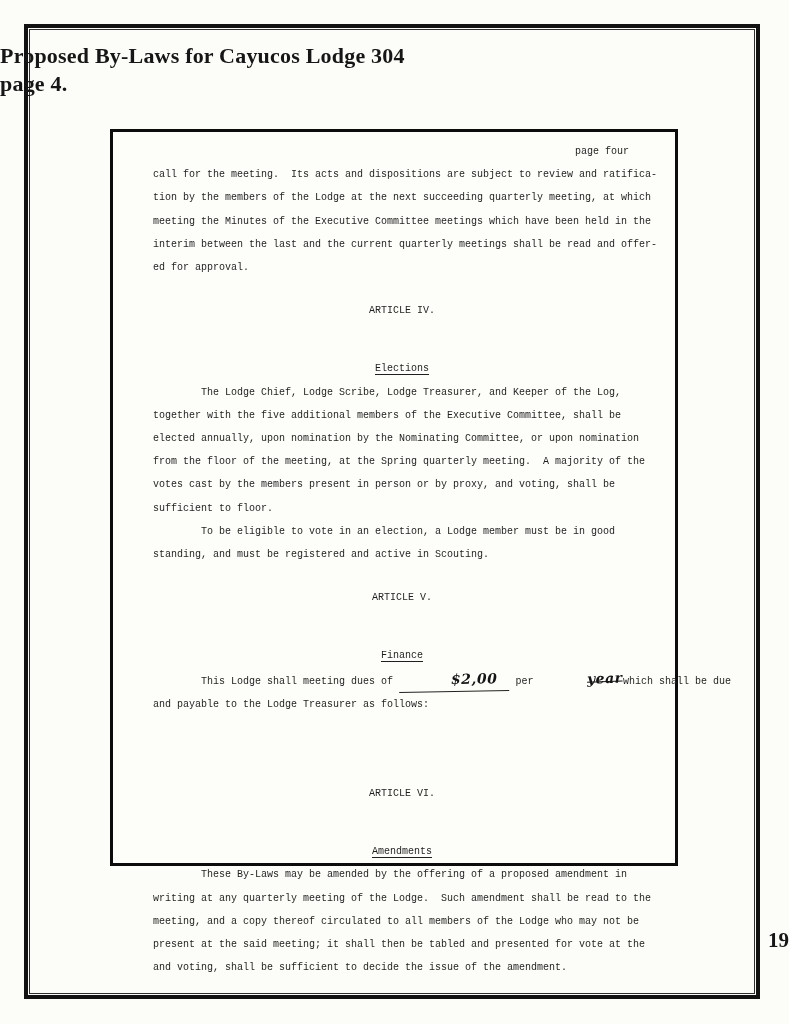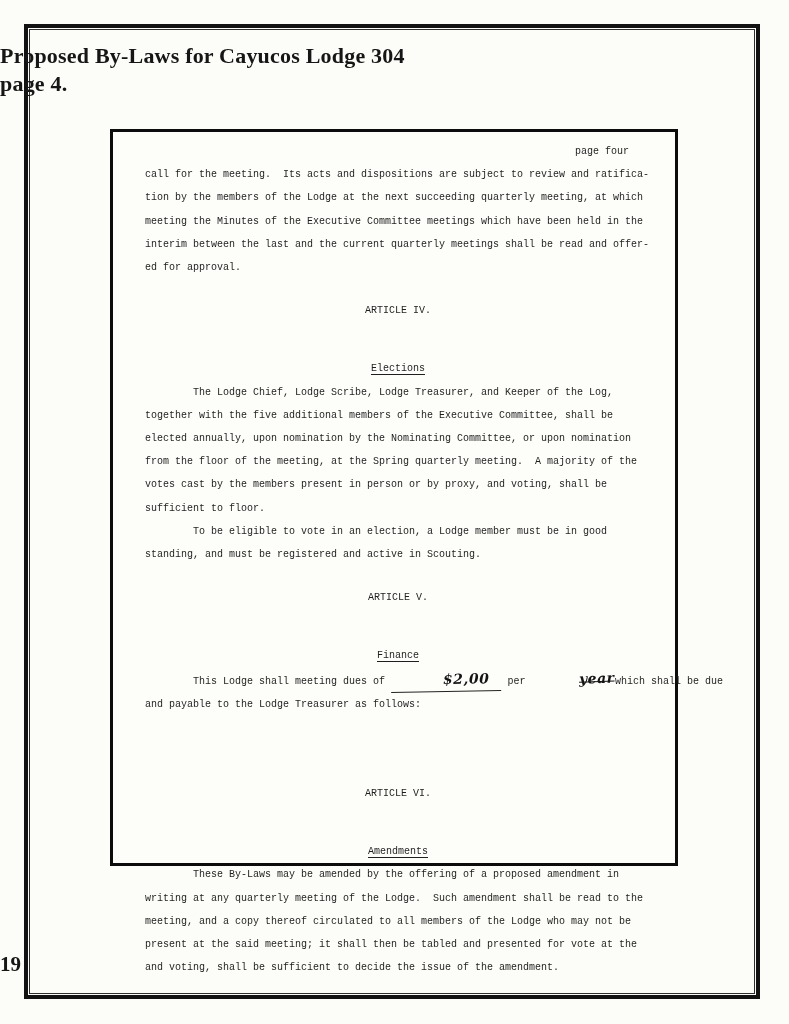--- a/index.html
+++ b/index.html
@@ -25,21 +25,21 @@
     color:#161616; letter-spacing:0.2px;
   }
   .sheet {
     position:absolute; left:110px; top:129px;
     width:562px; height:731px;
     border:3px solid #0c0c0c;
     background:#fdfdfa;
     box-sizing:content-box;
   }
   .doc {
-    padding:8px 24px 0 32px;
+    padding:8px 24px 0 40px;
     font-family:"Liberation Mono", monospace;
     font-size:10px; line-height:23.2px;
     color:#1f1f1f;
   }
   .page-label { text-align:right; padding-right:22px; white-space:pre; }
   .line { white-space:pre; }
   .para-indent .line:first-child { text-indent:48px; }
   .heading { text-align:center; margin-top:20px; white-space:pre; }
   .subheading {
     text-align:center; white-space:pre;
@@ -60,23 +60,23 @@
   .period {
     text-decoration:underline;
     text-underline-offset:-2px;
     text-decoration-skip-ink:none;
     transform:rotate(-2deg);
     display:inline-block;
   }
   .gap-large { height:50px; }
   .page-number {
     position:absolute; top:928px; left:0; width:100%;
-    text-align:left;
+    text-align:right;
     font-family:"Liberation Serif", serif;
-    font-weight:bold; font-size:21px; color:#161616;margin-top:24px;
+    font-weight:bold; font-size:21px; color:#161616;
   }
 </style>
 </head>
 <body>
 
 <div class="frame-outer">
   <div class="frame-inner"></div>
 </div>
 
 <div class="title">

